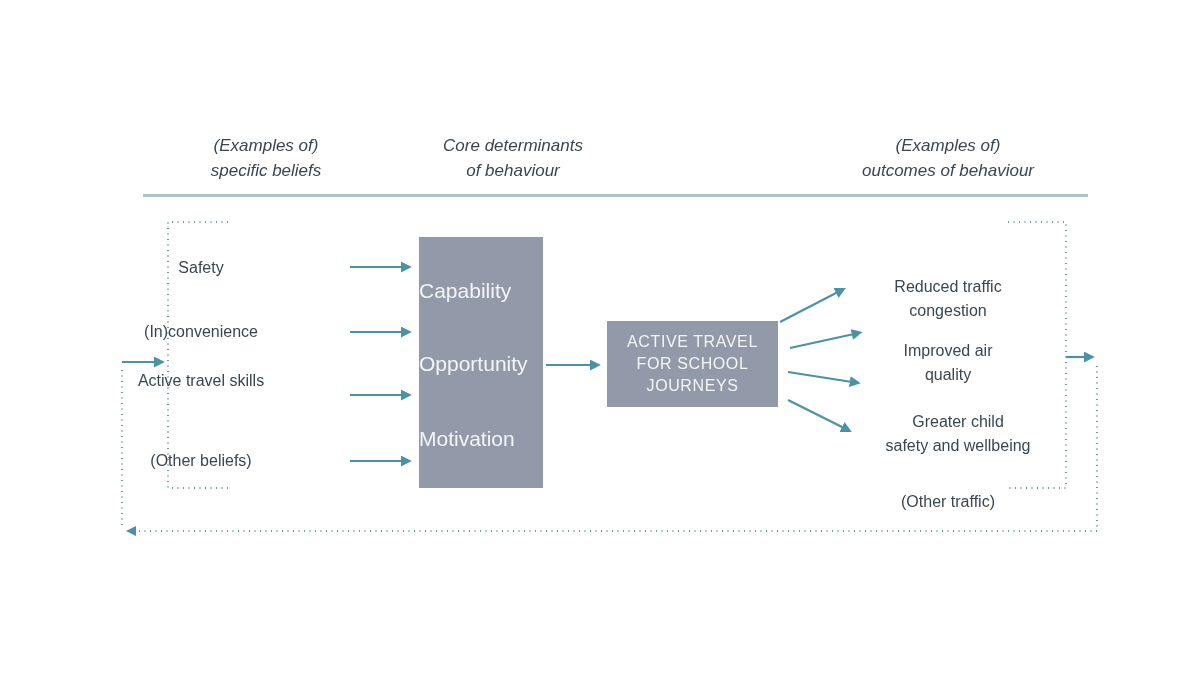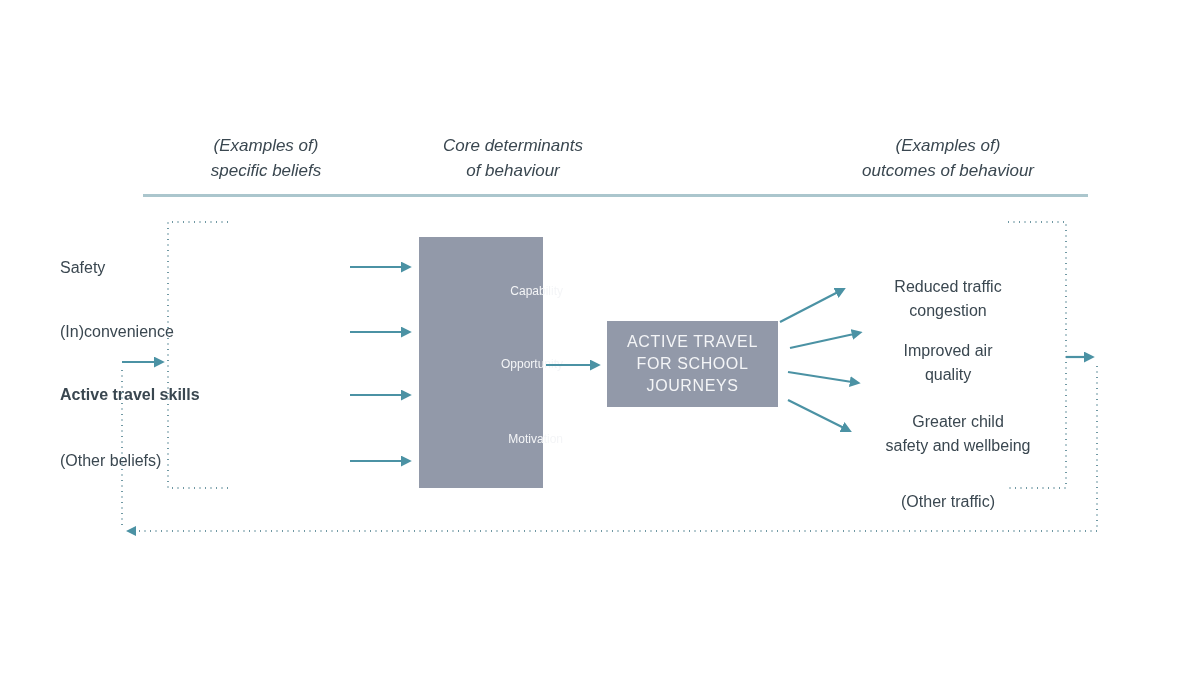--- a/index.html
+++ b/index.html
@@ -19,28 +19,28 @@
     line-height:25px;
     text-align:center;
     color:var(--c-text-dark,#3a4750);
   }
   .header-rule{
     left:143px;top:194px;width:945px;height:3px;
     background:var(--c-header-rule,#abc6cd);
   }
   .belief-label{
     left:60px;width:282px;height:22px;
-    text-align:left;font-size:16px;line-height:22px;
+    text-align:center;font-size:16px;line-height:22px;
     color:var(--c-text-dark,#3a4750);
   }
   .gray-box{background:var(--c-box-gray,#9299a9);}
   .det-box{left:419px;top:237px;width:124px;height:251px;}
   .det-label{
     left:419px;width:144px;height:24px;
-    text-align:right;font-size:12px;line-height:24px;
+    text-align:left;font-size:21px;line-height:24px;
     color:var(--c-box-text,#f4f5f7);
   }
   .beh-box{left:607px;top:321px;width:171px;height:86px;}
   .beh-label{
     left:607px;top:331px;width:171px;
     text-align:center;font-size:16px;line-height:22px;
     letter-spacing:0.6px;
     color:var(--c-box-text,#f4f5f7);
   }
   .outcome-label{
@@ -68,21 +68,21 @@
 specific beliefs</div>
   <div class="abs col-header ml" style="left:403px;top:133px;width:220px;">Core determinants
 of behaviour</div>
   <div class="abs col-header ml" style="left:828px;top:133px;width:240px;">(Examples of)
 outcomes of behaviour</div>
 
   <div class="abs header-rule"></div>
 
   <div class="abs belief-label" style="top:257px;">Safety</div>
   <div class="abs belief-label" style="top:321px;">(In)convenience</div>
-  <div class="abs belief-label" style="top:384px;font-weight:bold;">Active travel skills</div>
+  <div class="abs belief-label" style="top:370px;">Active travel skills</div>
   <div class="abs belief-label" style="top:450px;">(Other beliefs)</div>
 
   <div class="abs gray-box det-box"></div>
   <div class="abs det-label" style="top:279px;">Capability</div>
   <div class="abs det-label" style="top:352px;">Opportunity</div>
   <div class="abs det-label" style="top:427px;">Motivation</div>
 
   <div class="abs gray-box beh-box"></div>
   <div class="abs beh-label ml">ACTIVE TRAVEL
 FOR SCHOOL

